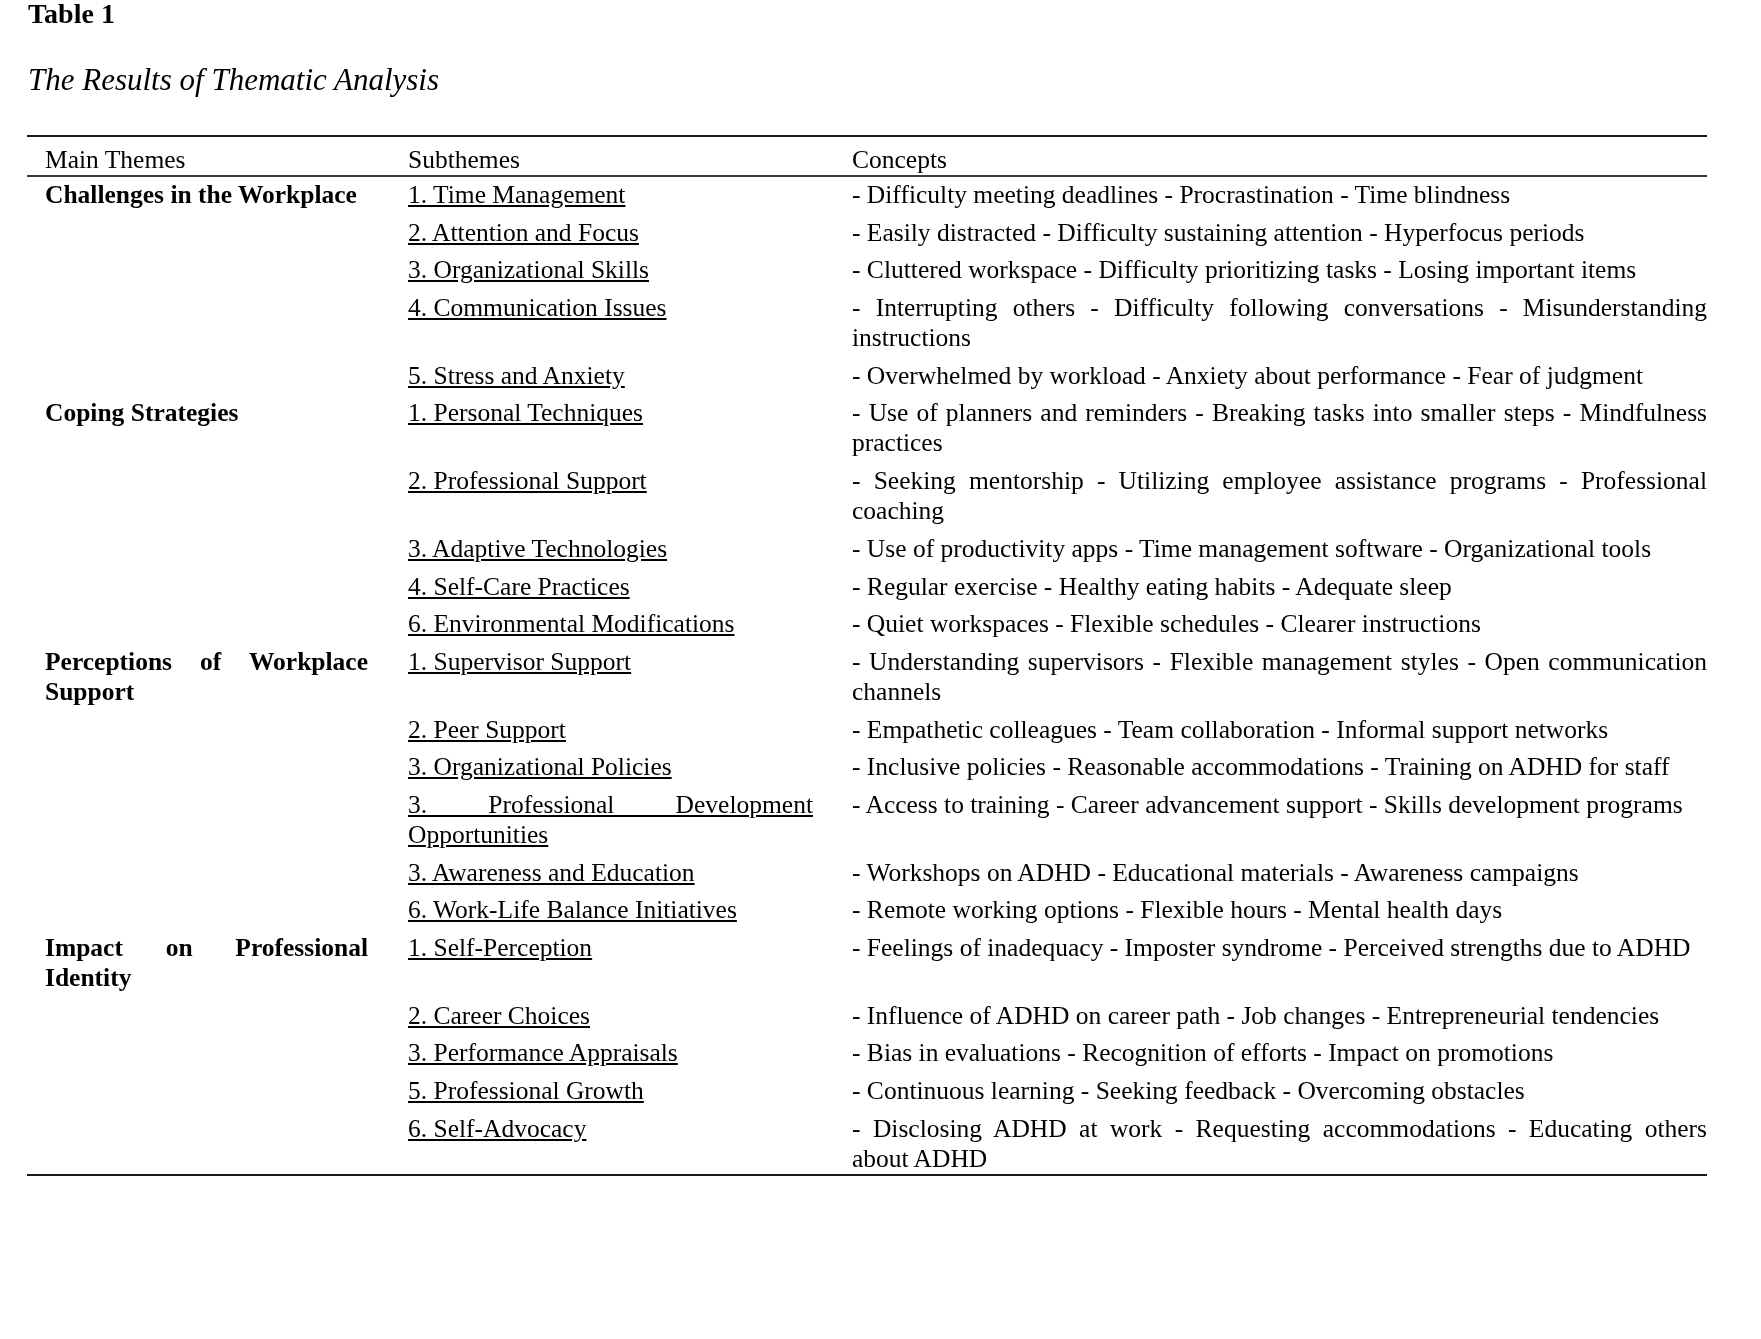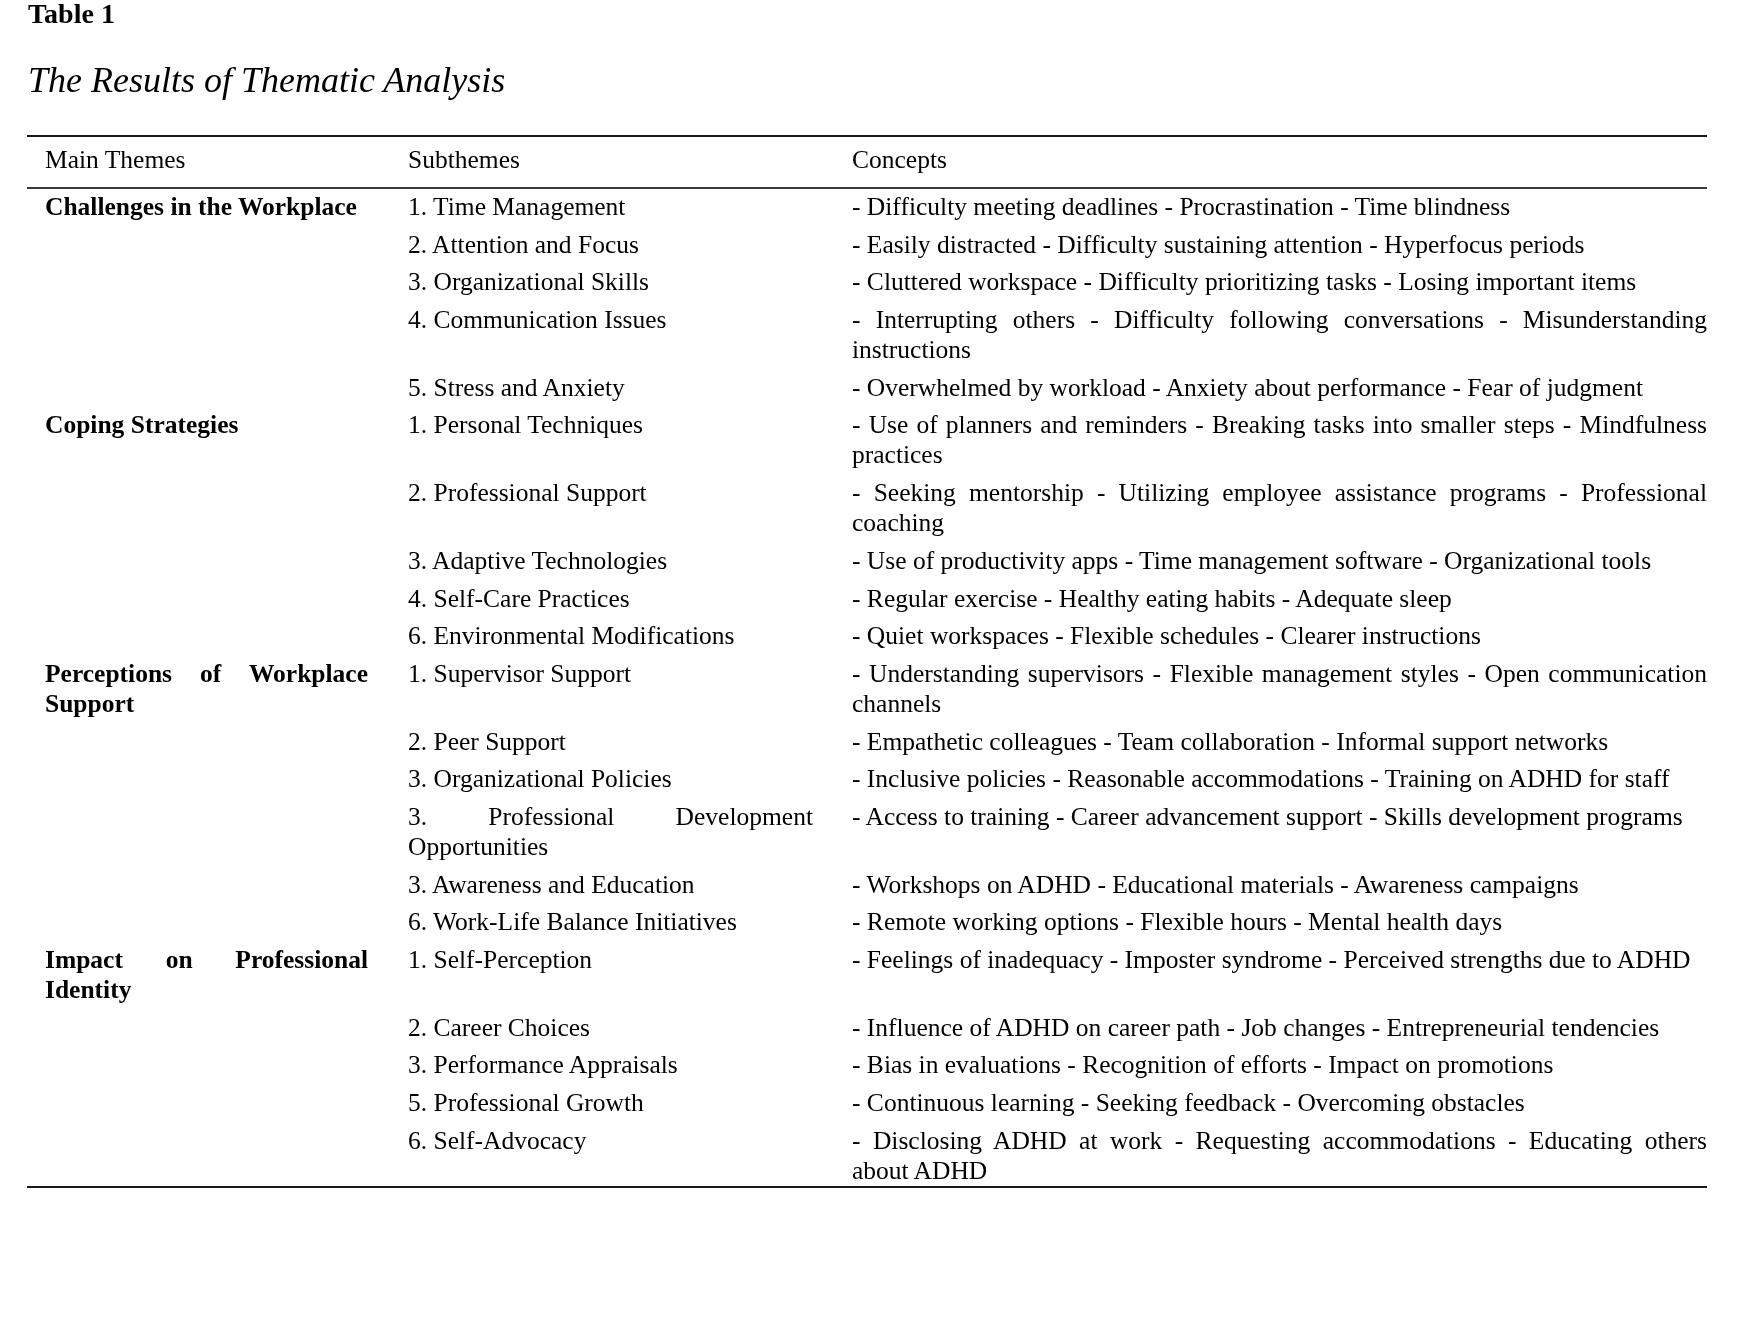--- a/index.html
+++ b/index.html
@@ -21,21 +21,21 @@
     top: -3px;
     font-size: 28px;
     font-weight: bold;
     line-height: 34px;
     margin: 0;
   }
   .table-caption {
     position: absolute;
     left: 28px;
     top: 63px;
-    font-size: 36px;
+    font-size: 31px;
     font-style: italic;
     line-height: 34px;
     margin: 0;
   }
   .results-table {
     position: absolute;
     left: 27px;
     top: 135px;
     width: 1680px;
     border-collapse: collapse;
@@ -47,36 +47,36 @@
     border-top: 2px solid #1a1a1a;
     border-bottom: 2px solid #3a3a3a;
   }
   .results-table tbody tr:last-child {
     border-bottom: 2px solid #1a1a1a;
   }
   .results-table th {
     font-weight: normal;
     text-align: left;
     vertical-align: top;
-    padding: 8px 0 12px 18px;
+    padding: 8px 0 0 18px;
     height: 29px;
   }
   .results-table td {
     vertical-align: top;
     text-align: justify;
     padding: 4px 0 3.7px 18px;
   }
   .results-table tbody tr:last-child td {
     padding-bottom: 0;
   }
   col.c1 { width: 363px; }
   col.c2 { width: 444px; }
   col.c3 { width: 873px; }
   td.theme { padding-right: 22px; font-weight: bold; }
-  td.sub { padding-right: 21px; }
+  td.sub { padding-right: 21px; text-decoration: underline; }
   td.concept { padding-right: 0; }
   .results-table tbody tr:first-child td { padding-top: 3px; }
 </style>
 </head>
 <body>
 
 <div class="table-label">Table 1</div>
 <div class="table-caption">The Results of Thematic Analysis</div>
 
 <table class="results-table">

